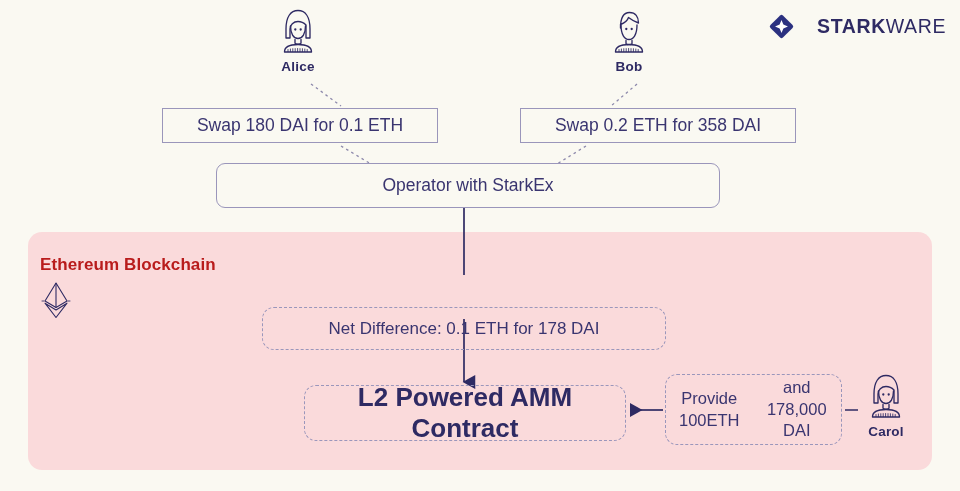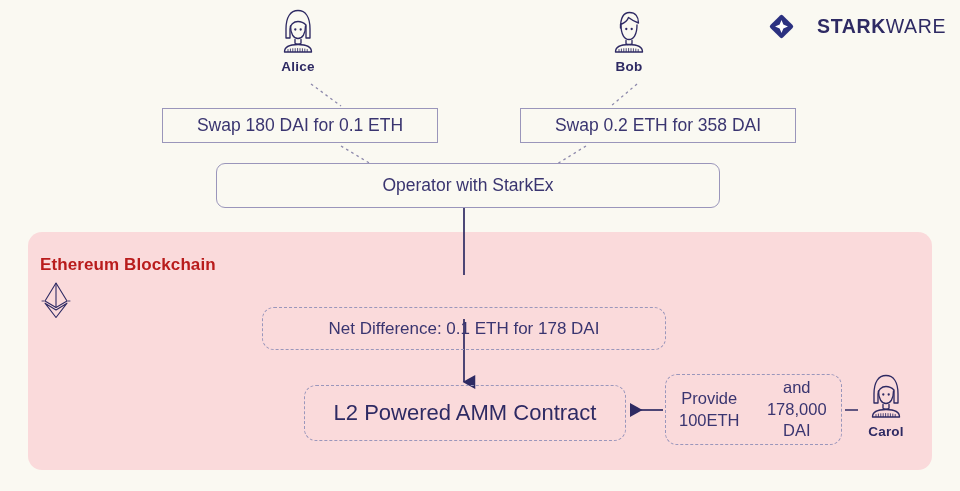--- a/index.html
+++ b/index.html
@@ -110,21 +110,21 @@
   }
 
   #box-net {
     left: 262px; top: 275px; width: 404px; height: 43px;
     font-size: 17px;
     margin-top: 32px;
   }
 
   #box-amm {
     left: 304px; top: 385px; width: 322px; height: 56px;
-    font-weight: normal; font-size: 22px; color: #2e2a63;
+    font-weight: bold; font-size: 26px; color: #2e2a63;
   }
 
   #box-carol {
     left: 665px; top: 374px; width: 177px; height: 71px;
     flex-direction: row; line-height: 1.32; font-size: 16.5px;
   }
 
   
   .svg-layer {
     position: absolute; left: 0; top: 0;

